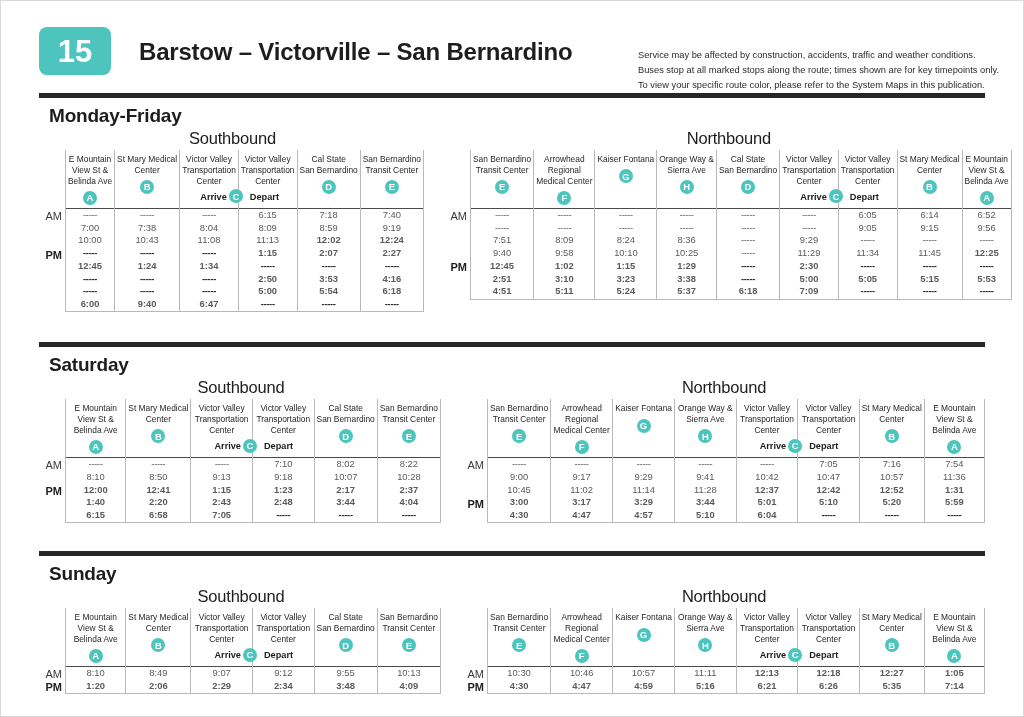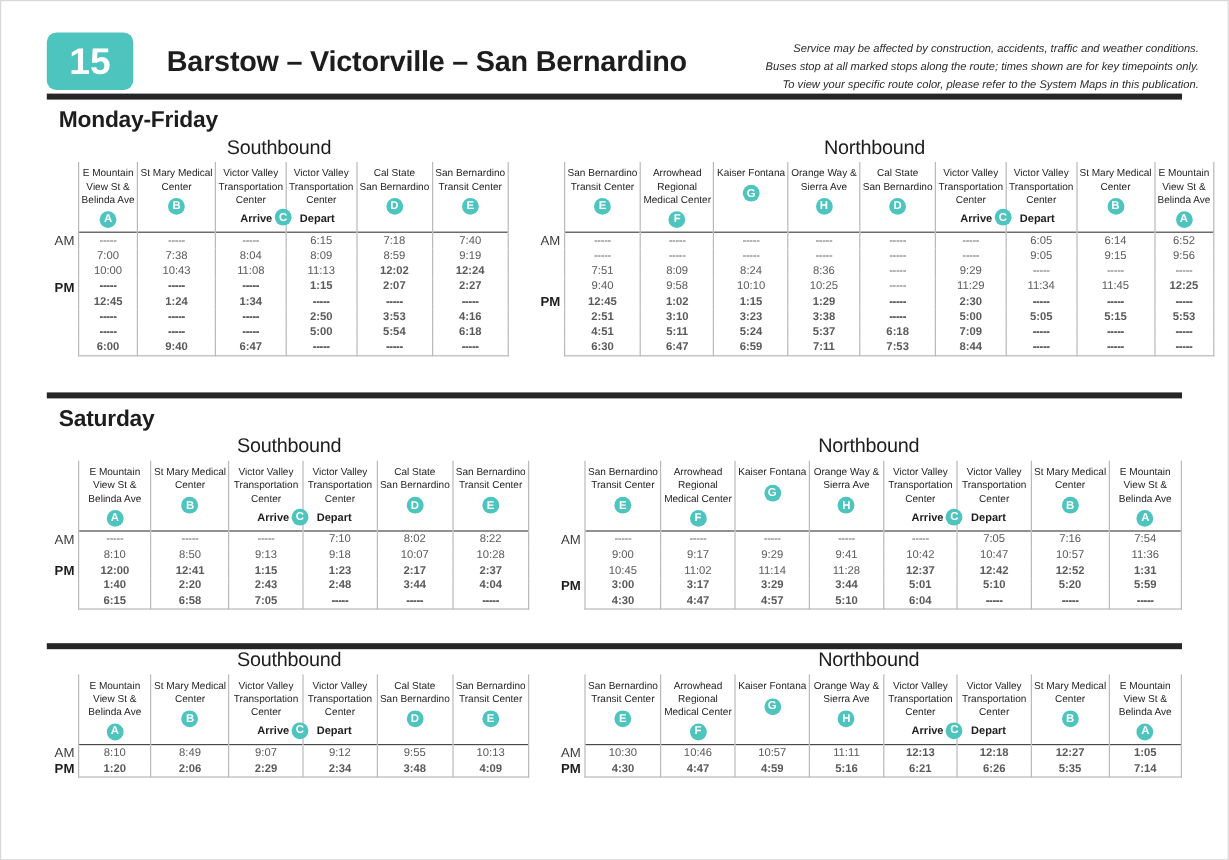--- a/index.html
+++ b/index.html
@@ -50,27 +50,26 @@
     font-size: 24px;
     font-weight: bold;
     color: #1d1d1d;
     margin-left: 28px;
     margin-top: 11px;
     white-space: nowrap;
     letter-spacing: -0.2px;
   }
   .notice {
     margin-left: auto;
-    margin-top: 6px;
+    margin-top: 21px;
     font-size: 9.3px;
     line-height: 1.62;
     color: #2b2b2b;
-    text-align: right;
+    text-align: left;
     max-width: 400px;
-    font-style: italic;
   }
   .notice div { white-space: nowrap; }
 
   
   .section { padding: 0 38px; }
   .section.mf   { }
   .section.sat  { margin-top: 30px; }
   .section.sun  { margin-top: 28px; }
 
   .rule {
@@ -543,31 +542,20 @@
                     <td class="pm">5:15</td>
                     <td class="pm">5:53</td>
                   </tr>
                   <tr>
                     <td class="pm">4:51</td>
                     <td class="pm">5:11</td>
                     <td class="pm">5:24</td>
                     <td class="pm">5:37</td>
                     <td class="pm">6:18</td>
                     <td class="pm">7:09</td>
-                    <td class="pm dash">-----</td>
-                    <td class="pm dash">-----</td>
-                    <td class="pm dash">-----</td>
-                  </tr>
-                  <tr>
-                    <td class="pm">6:30</td>
-                    <td class="pm">6:47</td>
-                    <td class="pm">6:59</td>
-                    <td class="pm">7:11</td>
-                    <td class="pm">7:53</td>
-                    <td class="pm">8:44</td>
                     <td class="pm dash">-----</td>
                     <td class="pm dash">-----</td>
                     <td class="pm dash">-----</td>
                   </tr>
                 </tbody>
               </table>
             </div>
           </div>
         </div>
       </div>
@@ -848,20 +836,21 @@
                     <td class="pm dash">-----</td>
                   </tr>
                 </tbody>
               </table>
             </div>
           </div>
         </div>
       </div>
       <div class="section sun">
         <div class="rule"></div>
+        <div class="day-title">Sunday</div>
         <div class="boards">
           <div class="board southbound">
             <div class="dir-title">Southbound</div>
             <div class="board-row">
               <div class="ampm-col">
                 <span class="lbl" style="top:60px">AM</span>
                 <span class="lbl bold" style="top:72.8px">PM</span>
               </div>
               <table class="sched">
                 <colgroup>

